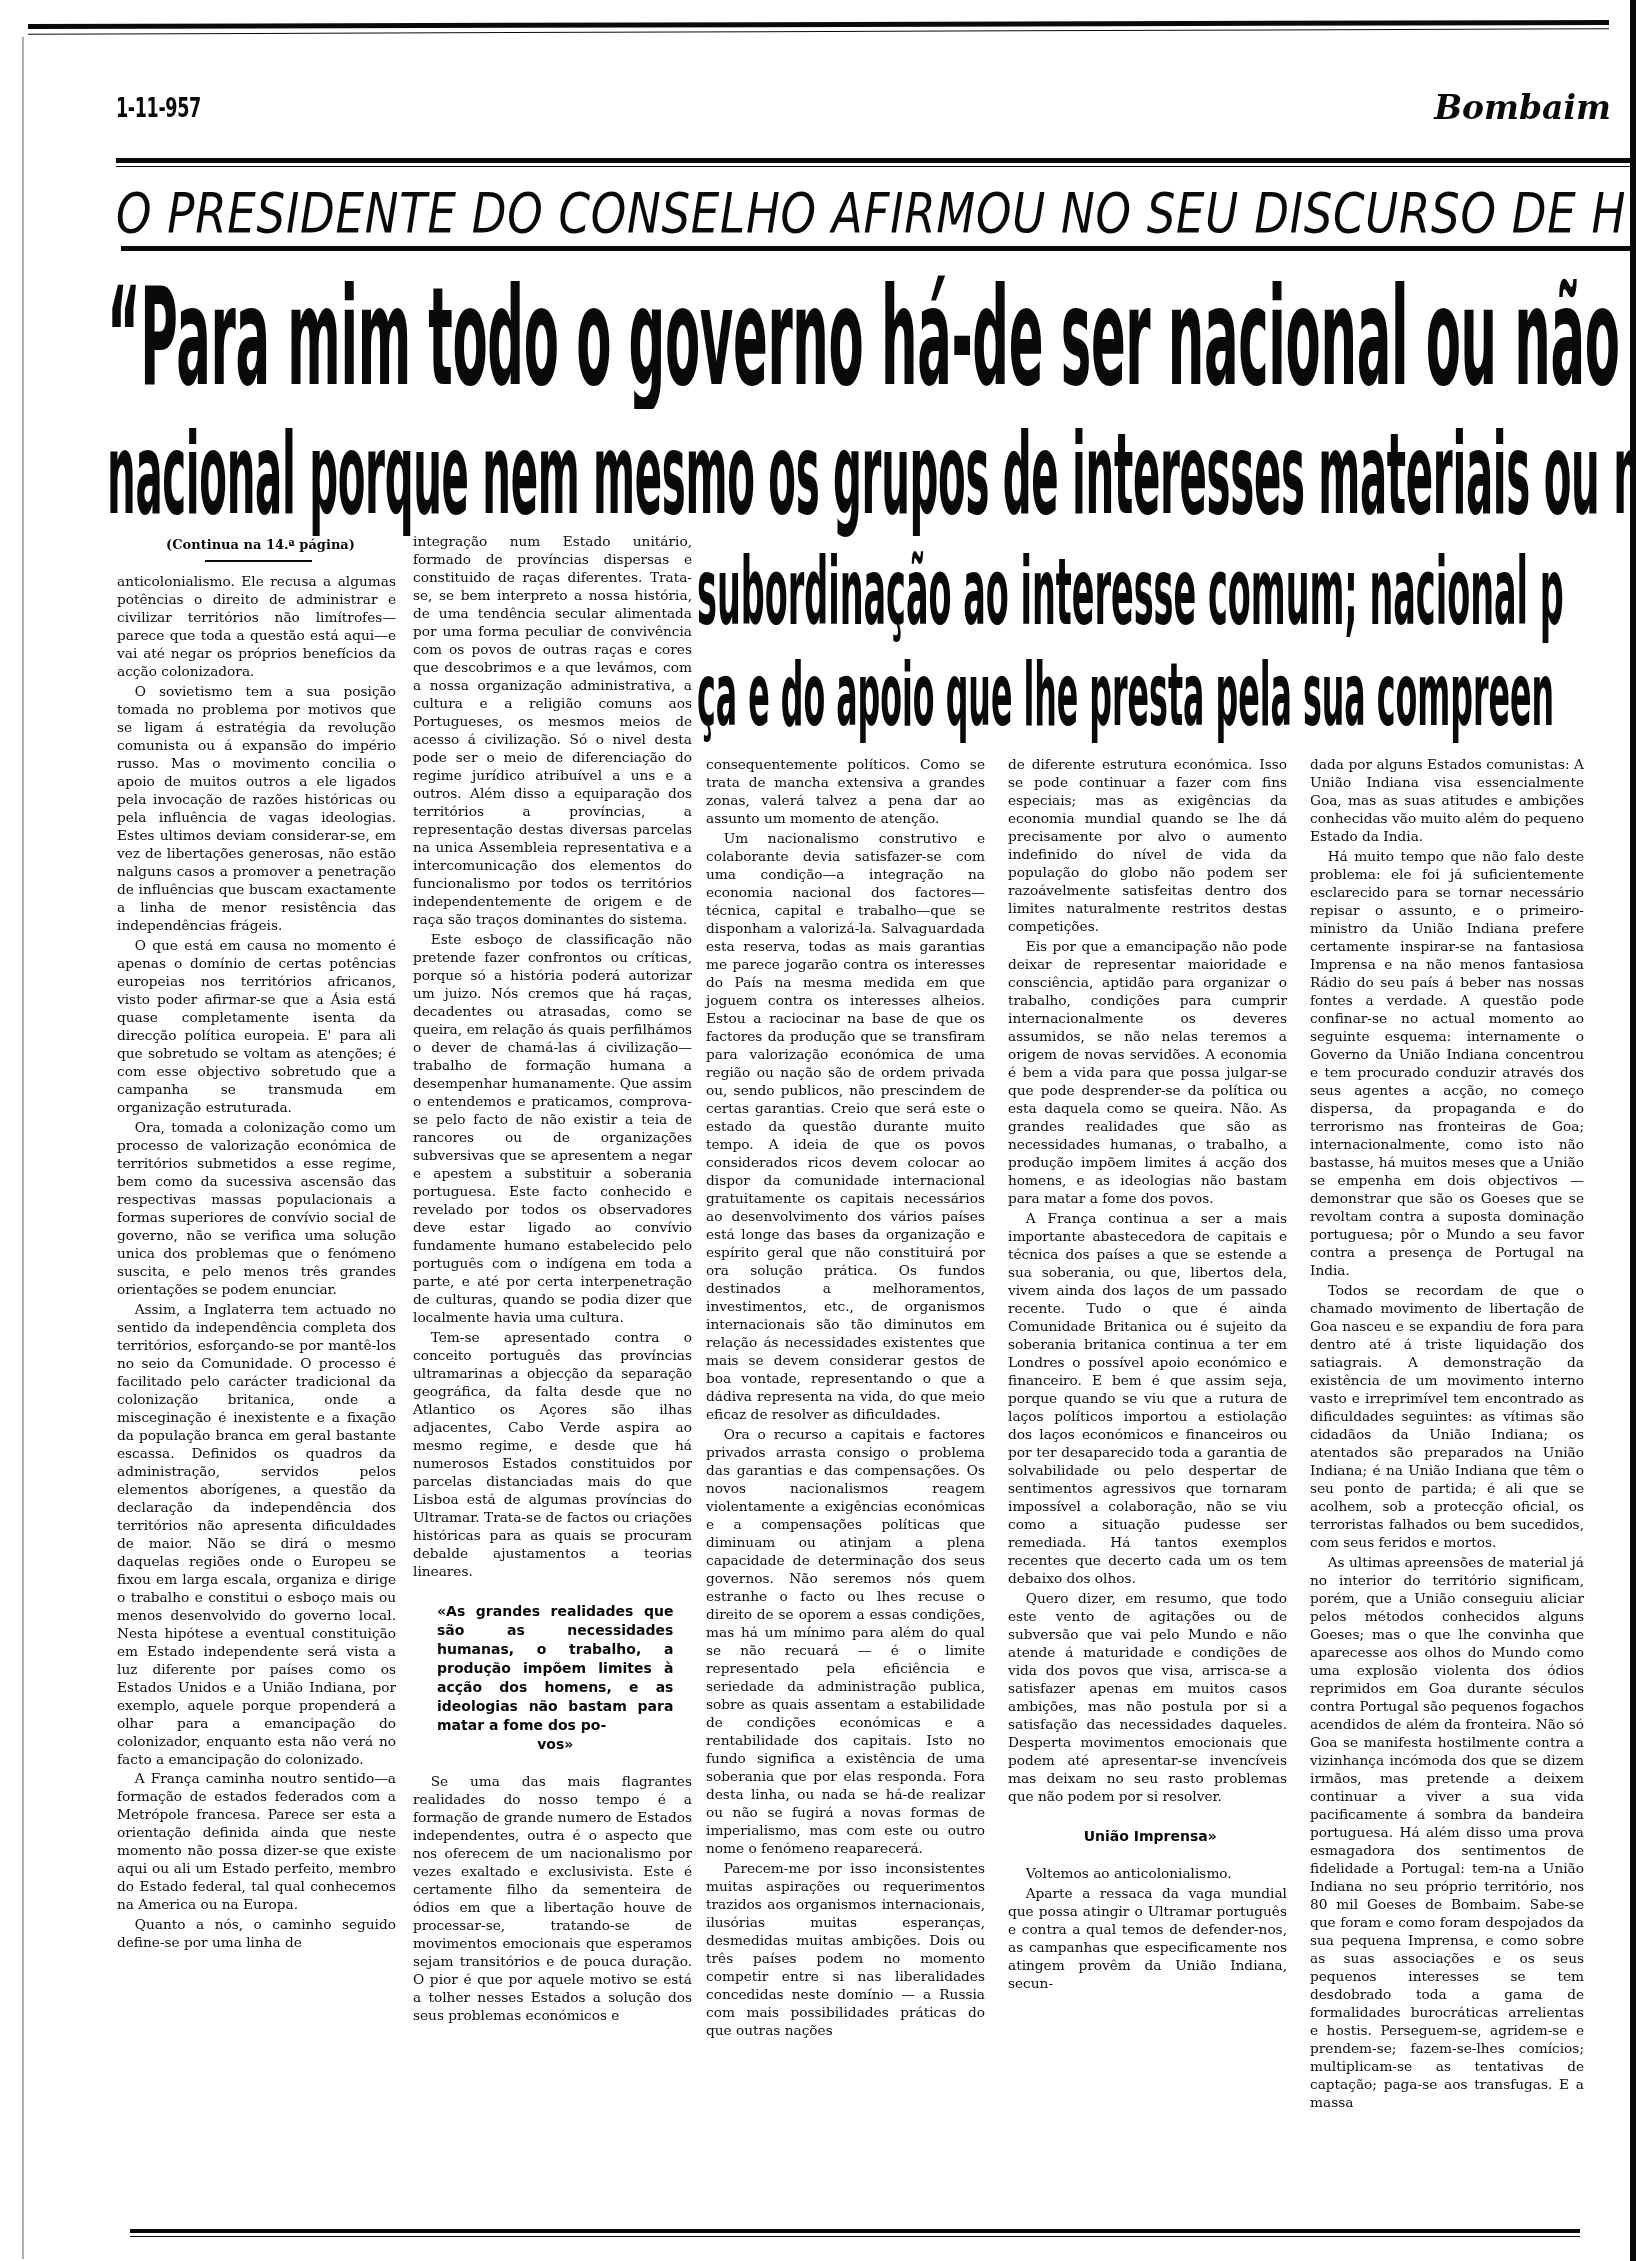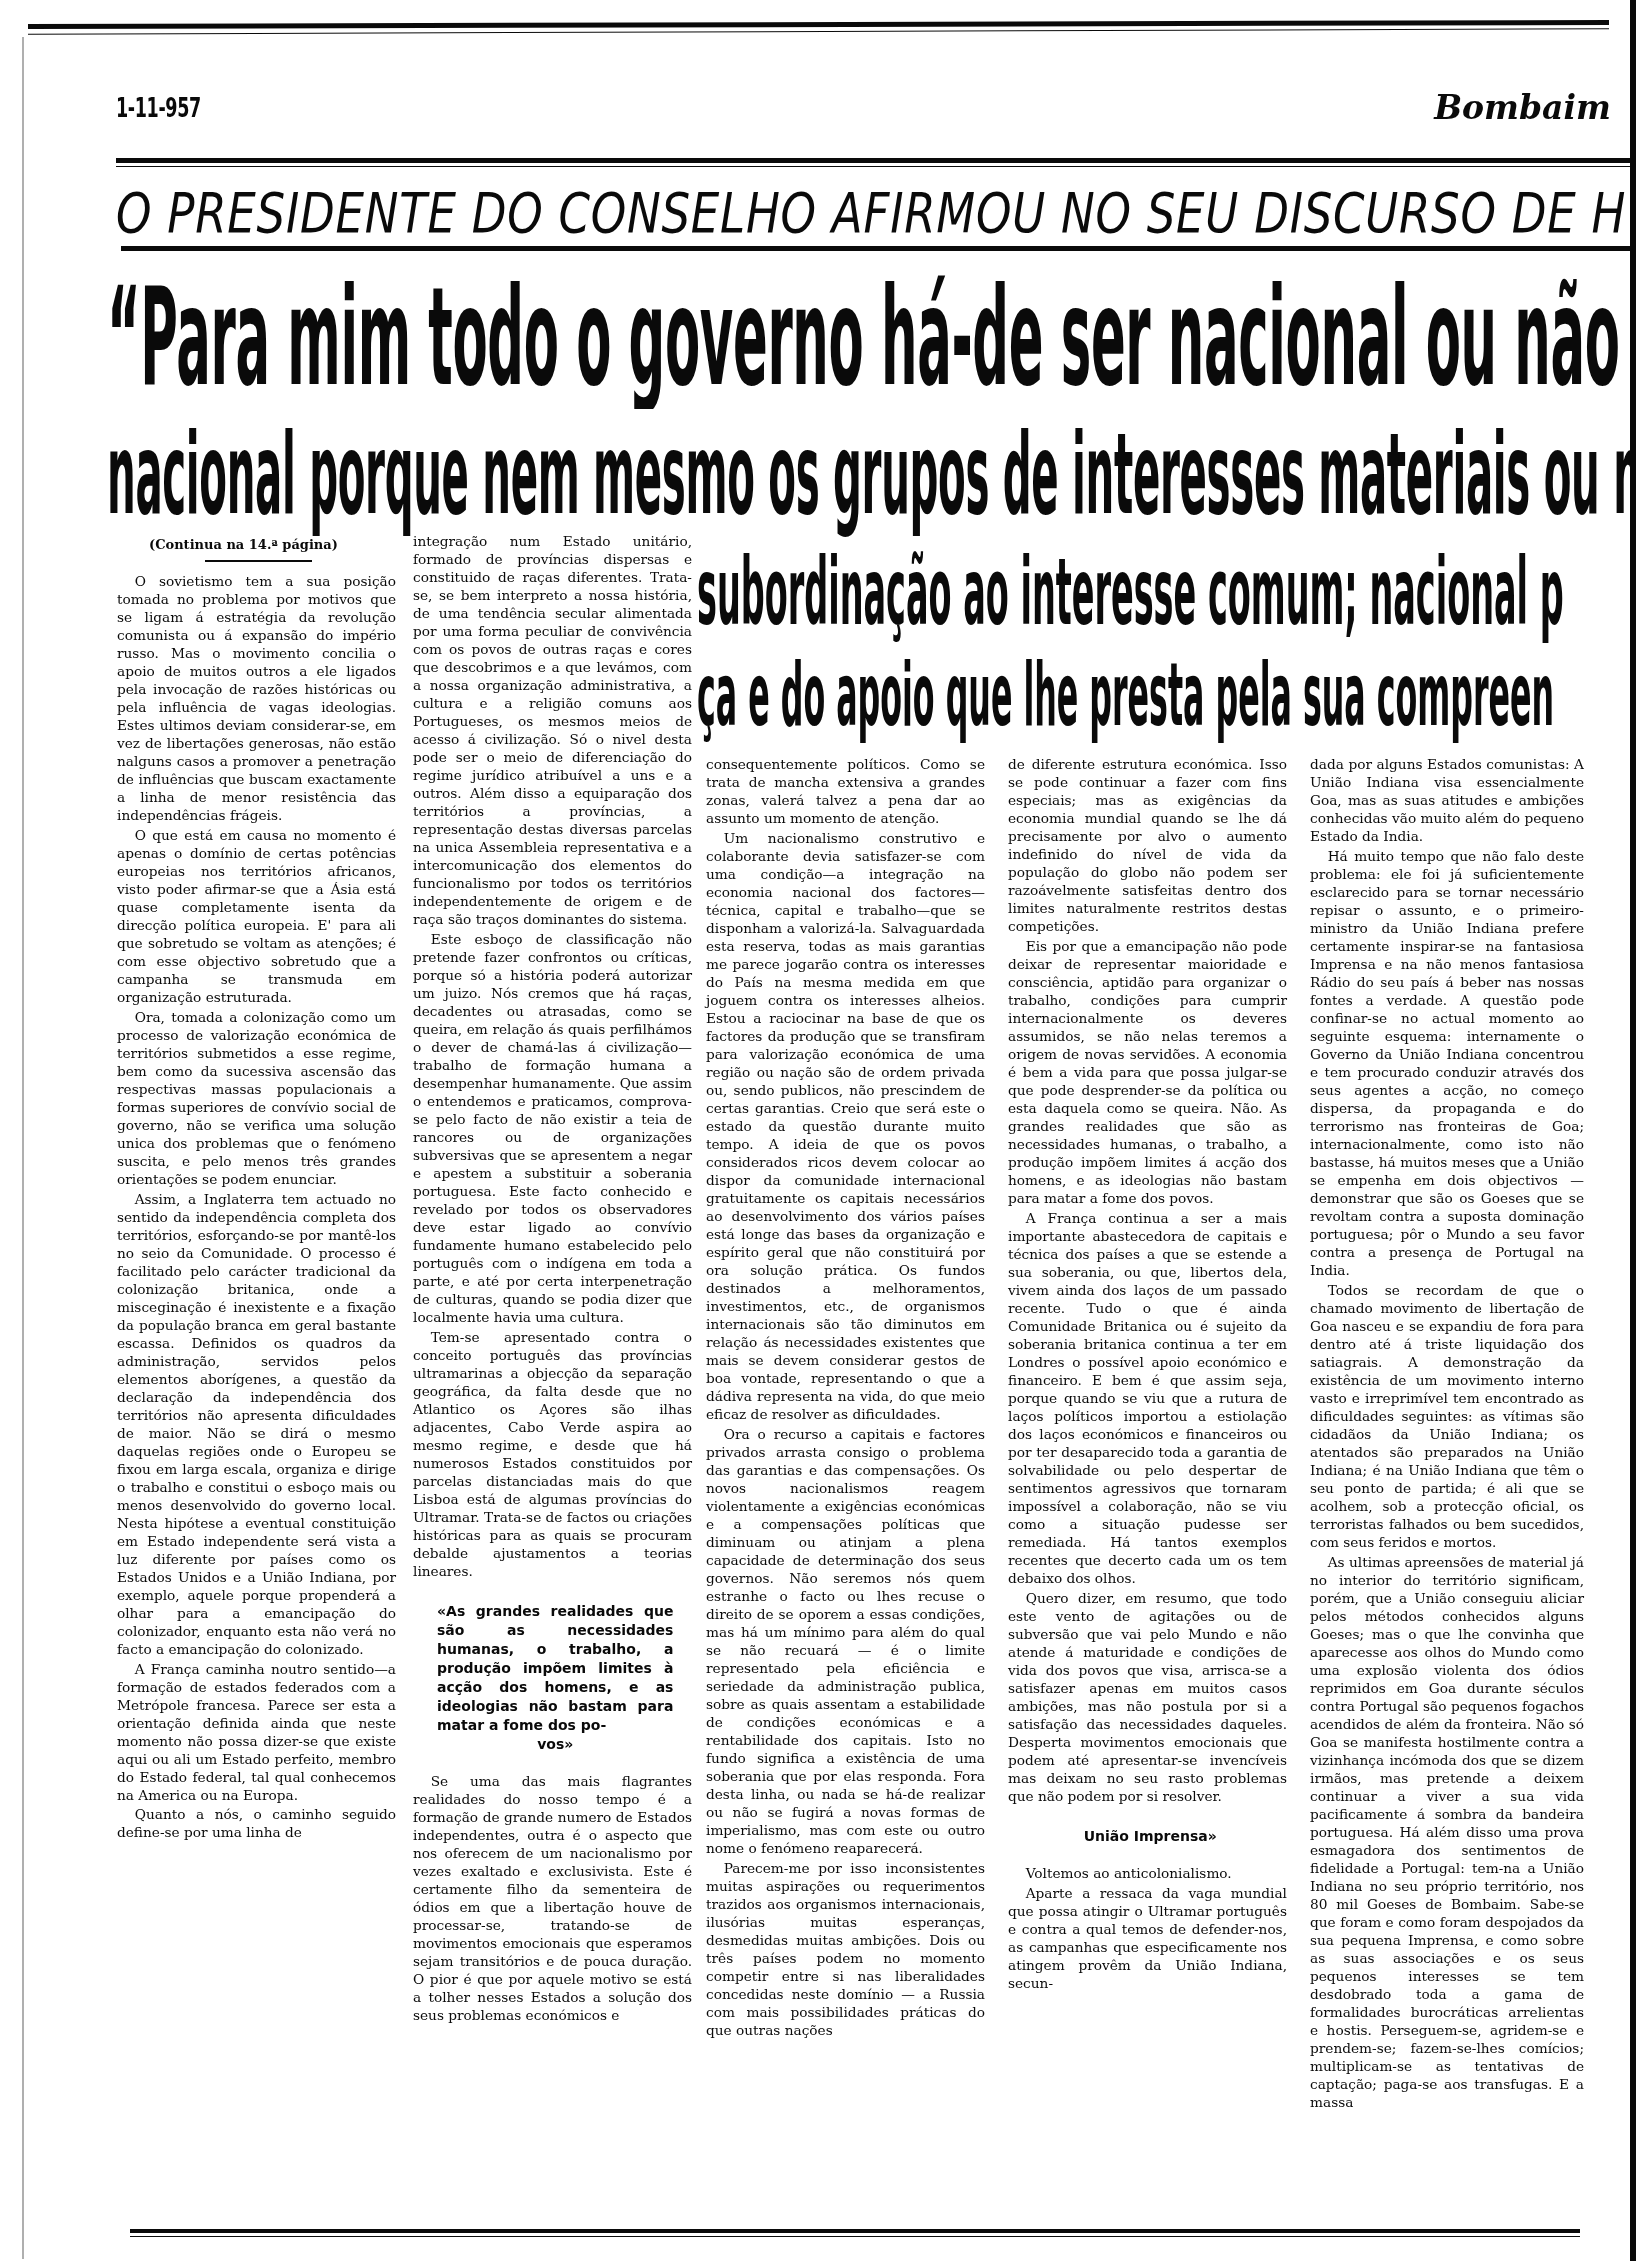--- a/index.html
+++ b/index.html
@@ -19,21 +19,21 @@
   .headline { position:absolute; overflow:hidden; white-space:nowrap; font-family:"DejaVu Sans", sans-serif; font-weight:bold; line-height:1; }
   .h1 { left:107px; top:270px; right:6.5px; height:139px; }
   .h2 { left:107px; top:418px; right:6.5px; height:121px; }
   .h3 { left:697px; top:546px; right:6.5px; height:102px; }
   .h4 { left:697px; top:651px; right:6.5px; height:93px; }
   .headline span { display:inline-block; transform-origin:left top; }
   .h1 span { font-size:135px; transform:scaleX(0.38) scaleY(1.0); letter-spacing:-0.9px; }
   .h2 span { font-size:112px; transform:scaleX(0.36); letter-spacing:-0.9px; }
   .h3 span { font-size:93px; transform:scaleX(0.36); }
   .h4 span { font-size:88px; transform:scaleX(0.36); }
-  .continua { position:absolute; left:149px; top:537px; width:223px; font-family:"DejaVu Serif", serif; font-weight:bold; font-size:13px; }
+  .continua { position:absolute; left:149px; top:537px; width:223px; text-align:center; font-family:"DejaVu Serif", serif; font-weight:bold; font-size:13px; }
   .continua-rule { position:absolute; left:205px; top:560px; width:107px; height:1.9px; background:#0a0a0a; }
   .col { position:absolute; font-family:"DejaVu Serif", serif; font-size:13.7px; line-height:18px; text-align:justify; hyphens:manual; }
   .col p { margin:0 0 1.9px 0; text-indent:0; }
   .col p.ind { text-indent:17.7px; }
   .c1 { left:117px; top:572px; width:279px; }
   .c2 { left:413px; top:532px; width:279px; }
   .c3 { left:706px; top:755px; width:279px; }
   .c4 { left:1008px; top:755px; width:279px; }
   .c5 { left:1310px; top:755px; width:274px; }
   .pull { font-family:"DejaVu Sans", sans-serif; font-weight:bold; font-size:14px; line-height:19px; text-align:justify; margin:22px 18.6px 18.6px 24px; }
@@ -61,20 +61,21 @@
 
 <div class="headline h1"><span>“Para mim todo o governo há-de ser nacional ou não é: nac</span></div>
 <div class="headline h2"><span>nacional porque nem mesmo os grupos de interesses materiais ou morais que</span></div>
 <div class="headline h3"><span>subordinação ao interesse comum; nacional p</span></div>
 <div class="headline h4"><span>ça e do apoio que lhe presta pela sua compreen</span></div>
 
 <div class="continua">(Continua na 14.ª página)</div>
 <div class="continua-rule"></div>
 
 <div class="col c1">
+  <p>anticolonialismo. Ele recusa a algumas potências o direito de administrar e civilizar territórios não limítrofes—parece que toda a questão está aqui—e vai até negar os próprios benefícios da acção colonizadora.</p>
   <p class="ind">O sovietismo tem a sua posição tomada no problema por motivos que se ligam á estratégia da revolução comunista ou á expansão do império russo. Mas o movimento concilia o apoio de muitos outros a ele ligados pela invocação de razões históricas ou pela influência de vagas ideologias. Estes ultimos deviam considerar-se, em vez de libertações generosas, não estão nalguns casos a promover a penetração de influências que buscam exactamente a linha de menor resistência das independências frágeis.</p>
   <p class="ind">O que está em causa no momento é apenas o domínio de certas potências europeias nos territórios africanos, visto poder afirmar-se que a Ásia está quase completamente isenta da direcção política europeia. E' para ali que sobretudo se voltam as atenções; é com esse objectivo sobretudo que a campanha se transmuda em organização estruturada.</p>
   <p class="ind">Ora, tomada a colonização como um processo de valorização económica de territórios submetidos a esse regime, bem como da sucessiva ascensão das respectivas massas populacionais a formas superiores de convívio social de governo, não se verifica uma solução unica dos problemas que o fenómeno suscita, e pelo menos três grandes orientações se podem enunciar.</p>
   <p class="ind">Assim, a Inglaterra tem actuado no sentido da independência completa dos territórios, esforçando-se por mantê-los no seio da Comunidade. O processo é facilitado pelo carácter tradicional da colonização britanica, onde a misceginação é inexistente e a fixação da população branca em geral bastante escassa. Definidos os quadros da administração, servidos pelos elementos aborígenes, a questão da declaração da independência dos territórios não apresenta dificuldades de maior. Não se dirá o mesmo daquelas regiões onde o Europeu se fixou em larga escala, organiza e dirige o trabalho e constitui o esboço mais ou menos desenvolvido do governo local. Nesta hipótese a eventual constituição em Estado independente será vista a luz diferente por países como os Estados Unidos e a União Indiana, por exemplo, aquele porque propenderá a olhar para a emancipação do colonizador, enquanto esta não verá no facto a emancipação do colonizado.</p>
   <p class="ind">A França caminha noutro sentido—a formação de estados federados com a Metrópole francesa. Parece ser esta a orientação definida ainda que neste momento não possa dizer-se que existe aqui ou ali um Estado perfeito, membro do Estado federal, tal qual conhecemos na America ou na Europa.</p>
   <p class="ind">Quanto a nós, o caminho seguido define-se por uma linha de</p>
 </div>
 
 <div class="col c2">
   <p>integração num Estado unitário, formado de províncias dispersas e constituido de raças diferentes. Trata-se, se bem interpreto a nossa história, de uma tendência secular alimentada por uma forma peculiar de convivência com os povos de outras raças e cores que descobrimos e a que levámos, com a nossa organização administrativa, a cultura e a religião comuns aos Portugueses, os mesmos meios de acesso á civilização. Só o nivel desta pode ser o meio de diferenciação do regime jurídico atribuível a uns e a outros. Além disso a equiparação dos territórios a províncias, a representação destas diversas parcelas na unica Assembleia representativa e a intercomunicação dos elementos do funcionalismo por todos os territórios independentemente de origem e de raça são traços dominantes do sistema.</p>

